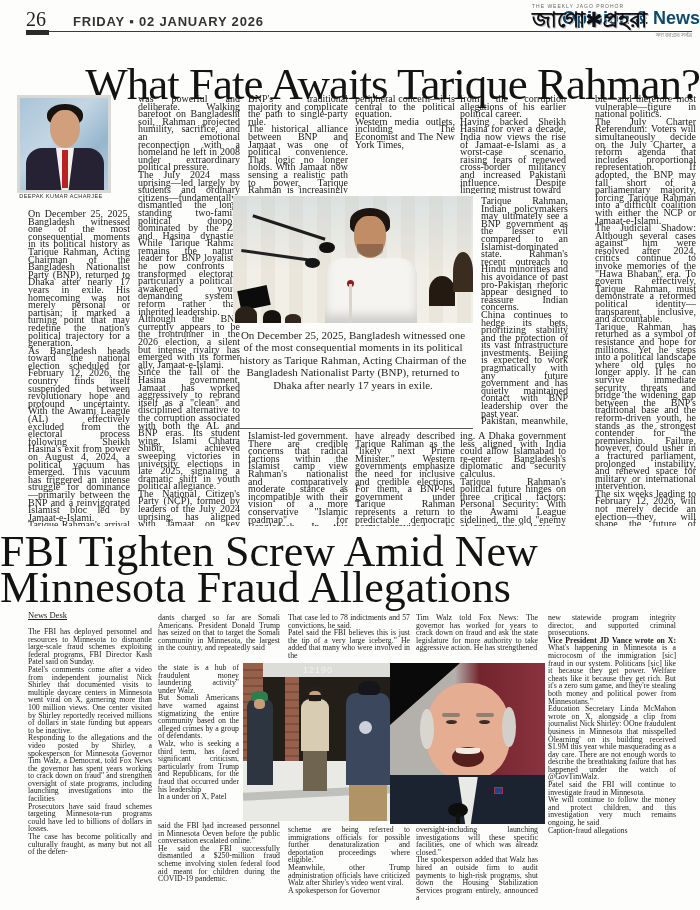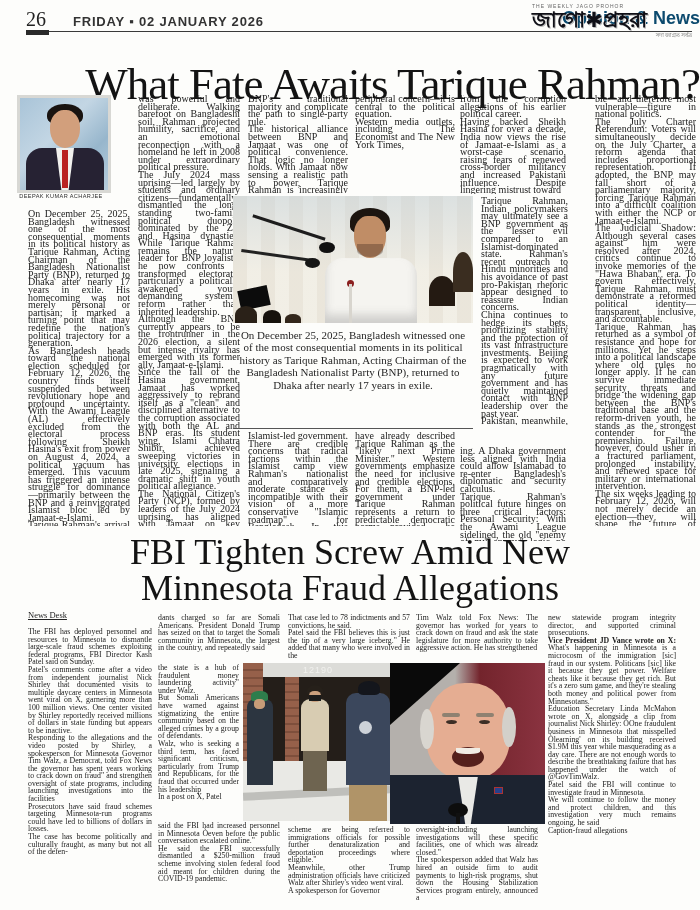--- a/index.html
+++ b/index.html
@@ -54,21 +54,21 @@
   .fp-standtip{position:absolute;left:114px;top:84px;width:7px;height:7px;background:#8a1f1f;border-radius:50%;}
   .fp-cam{position:absolute;left:6px;top:92px;width:30px;height:20px;background:#0c0c0c;transform:rotate(-12deg);}
   .fp-crowd1{position:absolute;left:2px;top:110px;width:22px;height:18px;background:#2a2118;border-radius:50% 50% 0 0;}
   .fp-crowd2{position:absolute;left:30px;top:114px;width:18px;height:14px;background:#17120d;border-radius:50% 50% 0 0;}
   .fp-crowd3{position:absolute;left:52px;top:118px;width:16px;height:10px;background:#33271c;border-radius:50% 50% 0 0;}
   .fp-right1{position:absolute;left:196px;top:80px;width:26px;height:30px;background:#241a12;border-radius:50% 50% 0 0;}
   .fp-right2{position:absolute;left:220px;top:56px;width:20px;height:40px;background:#3a2d20;border-radius:50% 50% 0 0;}
   .fig1-cap{padding:6px 4px 0 4px;text-align:center;font-size:11px;line-height:12.4px;color:#262626;}
   .col6-footer{font-style:italic;text-align:right;margin-top:6px;}
   
-  .h2-main{position:absolute;left:0;right:0;top:534px;text-align:center;font-size:36px;
+  .h2-main{position:absolute;left:0;right:0;top:534px;text-align:left;font-size:44px;
            line-height:36px;font-weight:normal;color:#131313;}
   .kicker{position:absolute;left:28px;top:610px;font-size:8.5px;text-decoration:underline;color:#222;}
   
   .ph1{position:absolute;left:243px;top:663px;width:147px;height:158px;overflow:hidden;background:#d7d7d3;}
   .d-sky{position:absolute;left:0;top:0;width:147px;height:26px;background:#dcdcd8;}
   .d-brick1{position:absolute;left:0;top:0;width:20px;height:110px;
      background:repeating-linear-gradient(180deg,#96604a 0 6px,#7e4f3c 6px 8px);}
   .d-brick2{position:absolute;left:42px;top:14px;width:14px;height:84px;
      background:repeating-linear-gradient(180deg,#96604a 0 6px,#7e4f3c 6px 8px);}
   .d-win{position:absolute;left:20px;top:14px;width:127px;height:84px;background:#241e19;}
@@ -170,21 +170,21 @@
     </div>
   <div class="col a1" style="left:460px;top:95px;width:106px;height:99px;">
       <p class="para">from the corruption allegations of his earlier political career.</p>
       <p class="para">Having backed Sheikh Hasina for over a decade, India now views the rise of Jamaat-e-Islami as a worst-case scenario, raising fears of renewed cross-border militancy and increased Pakistani influence. Despite lingering mistrust toward</p>
     </div>
   <div class="col a1" style="left:481px;top:197px;width:87px;height:228px;">
       <p class="para">Tarique Rahman, Indian policymakers may ultimately see a BNP government as the lesser evil compared to an Islamist-dominated state. Rahman's recent outreach to Hindu minorities and his avoidance of past pro-Pakistan rhetoric appear designed to reassure Indian concerns.</p>
       <p class="para">China continues to hedge its bets, prioritizing stability and the protection of its vast infrastructure investments. Beijing is expected to work pragmatically with any future government and has quietly maintained contact with BNP leadership over the past year.</p>
       <p class="para">Pakistan, meanwhile, sees a strategic open-</p>
     </div>
-  <div class="col a1" style="left:460px;top:432px;width:106px;height:94px;margin-top:15px;">
+  <div class="col a1" style="left:460px;top:432px;width:106px;height:94px;">
       <p class="para">ing. A Dhaka government less aligned with India could allow Islamabad to re-enter Bangladesh's diplomatic and security calculus.</p>
       <p class="para">Tarique Rahman's political future hinges on three critical factors: Personal Security: With the Awami League sidelined, the old "enemy of my enemy" logic no longer protects him. He has become the most visi-</p>
     </div>
   <div class="col a1" style="left:575px;top:95px;width:101px;height:431px;margin-left:20px;">
     <div>
         <p class="para">ble—and therefore most vulnerable—figure in national politics.</p>
         <p class="para">The July Charter Referendum: Voters will simultaneously decide on the July Charter, a reform agenda that includes proportional representation. If adopted, the BNP may fall short of a parliamentary majority, forcing Tarique Rahman into a difficult coalition with either the NCP or Jamaat-e-Islami.</p>
         <p class="para">The Judicial Shadow: Although several cases against him were resolved after 2024, critics continue to invoke memories of the "Hawa Bhaban" era. To govern effectively, Tarique Rahman must demonstrate a reformed political identity—transparent, inclusive, and accountable.</p>
         <p class="para">Tarique Rahman has returned as a symbol of resistance and hope for millions. Yet he steps into a political landscape where old rules no longer apply. If he can survive immediate security threats and bridge the widening gap between the BNP's traditional base and the reform-driven youth, he stands as the strongest contender for the premiership. Failure, however, could usher in a fractured parliament, prolonged instability, and renewed space for military or international intervention.</p>
         <p class="para">The six weeks leading to February 12, 2026, will not merely decide an election—they will shape the future of Bangladesh itself.</p>
@@ -228,21 +228,21 @@
       <p class="para">Prosecutors have said fraud schemes targeting Minnesota-run programs could have led to billions of dollars in losses.</p>
       <p class="para">The case has become politically and culturally fraught, as many but not all of the defen-</p>
     </div>
   <div class="col a2" style="left:158px;top:614px;width:122px;height:48px;">
       <p class="para">dants charged so far are Somali Americans. President Donald Trump has seized on that to target the Somali community in Minnesota, the largest in the country, and repeatedly said</p>
     </div>
   <div class="col a2" style="left:158px;top:664px;width:81px;height:155px;">
       <p class="para">the state is a hub of fraudulent money laundering activity" under Walz.</p>
       <p class="para">But Somali Americans have warned against stigmatizing the entire community based on the alleged crimes by a group of defendants.</p>
       <p class="para">Walz, who is seeking a third term, has faced significant criticism, particularly from Trump and Republicans, for the fraud that occurred under his leadership</p>
-      <p class="para">In a post on X, Patel</p>
+      <p class="para">In a under on X, Patel</p>
     </div>
   <div class="col a2" style="left:158px;top:822px;width:122px;height:84px;">
       <p class="para">said the FBI had increased personnel in Minnesota Òeven before the public conversation escalated online."</p>
       <p class="para">He said the FBI successfully dismantled a $250-million fraud scheme involving stolen federal food aid meant for children during the COVID-19 pandemic.</p>
     </div>
   <div class="col a2" style="left:288px;top:614px;width:122px;height:48px;">
       <p class="para">That case led to 78 indictments and 57 convictions, he said.</p>
       <p class="para">Patel said the FBI believes this is just the tip of a very large iceberg." He added that many who were involved in the</p>
     </div>
   <div class="col a2" style="left:288px;top:826px;width:122px;height:80px;">

